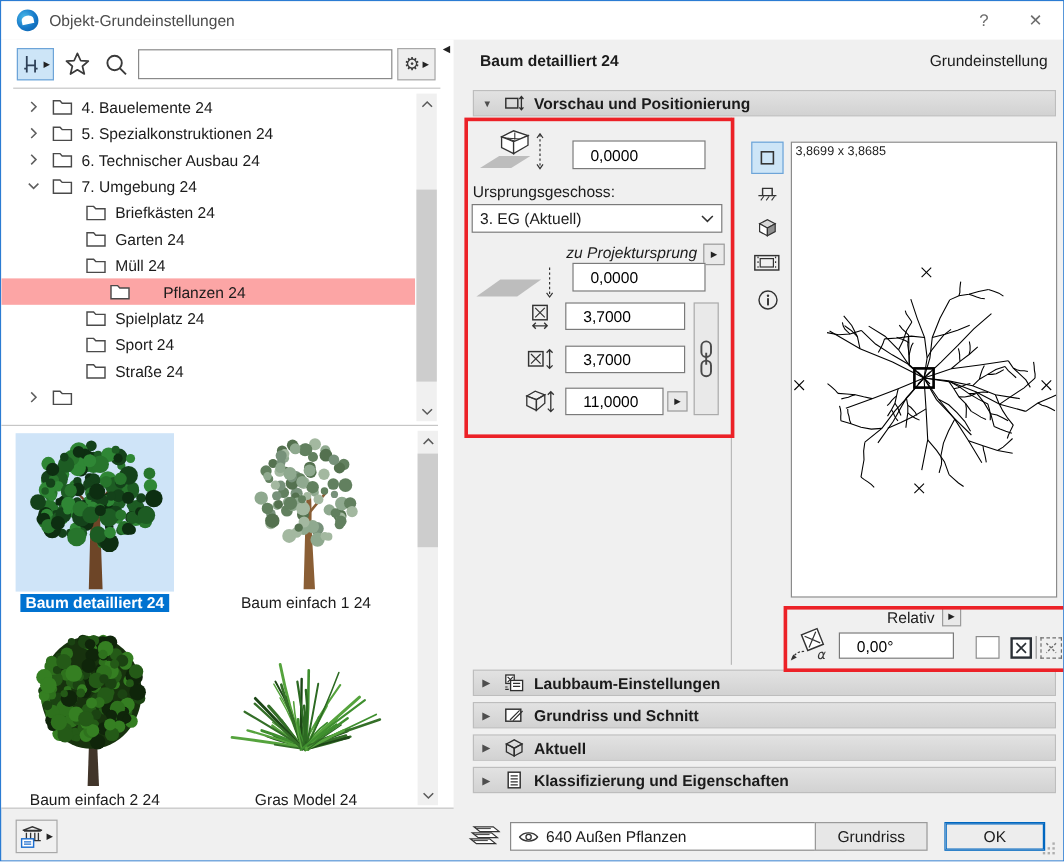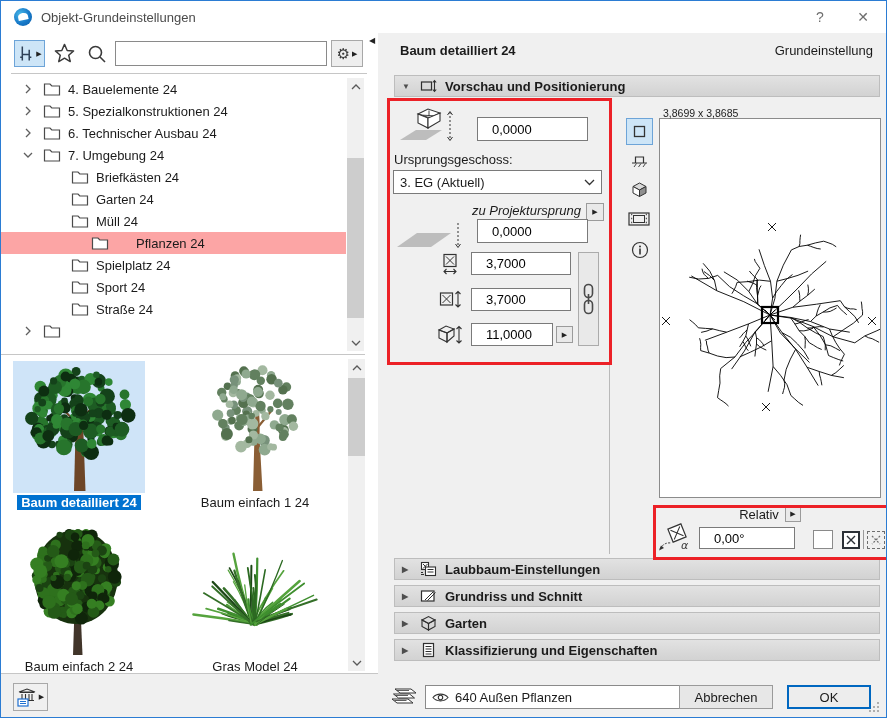--- a/index.html
+++ b/index.html
@@ -50,21 +50,21 @@
   .field{border:1px solid #7a7a7a;background:#fff;box-sizing:border-box;
     font:13px "Liberation Sans",sans-serif;padding:2px 14px;}
   .combo{border:1px solid #7a7a7a;background:#fff;box-sizing:border-box;display:flex;
     align-items:center;padding:0 6px;justify-content:space-between;}
   .flybtn{background:#e9e9e9;border:1px solid #9b9b9b;box-sizing:border-box;
     display:flex;align-items:center;justify-content:center;font-size:7px;color:#222;}
   .rlabel{font-size:13px;}
   .vline{width:1px;background:#b9b9b9;}
   .icol-btn{width:27px;height:27px;box-sizing:border-box;display:flex;align-items:center;justify-content:center;}
   .preview{left:658px;top:117px;width:222px;height:380px;background:#fff;border:1px solid #8b8b8b;box-sizing:border-box;}
-  .dimtext{left:662px;top:106px;font-size:10.5px;color:#222;}
+  .dimtext{left:662px;top:119px;font-size:10.5px;color:#222;}
   .annot{border:3px solid #ec2127;pointer-events:none;z-index:60;}
   .pushbtn{box-sizing:border-box;background:#e7e7e7;border:1px solid #9a9a9a;
     display:flex;align-items:center;justify-content:center;font-size:13px;cursor:default;}
   .pushbtn.default{border:1px solid #0067c0;box-shadow:inset 0 0 0 1px #0067c0;background:#ededed;}
   .sq{box-sizing:border-box;background:#fff;}
   .grip{display:grid;grid-template-columns:repeat(3,4px);grid-template-rows:repeat(3,4px);}
   .grip i{width:2px;height:2px;background:#aeaeae;}
 </style>
 </head>
 <body>
@@ -1011,21 +1011,21 @@
     </svg>
     <span>Grundriss und Schnitt</span>
   </div>
   <div class="abs sec-bar" style="top:611px;">
     <span class="sec-chev">▶</span>
     <svg width="17" height="16" viewBox="0 0 17 16">
       <polygon points="2,5 8.5,1.5 15,5 8.5,8.5" fill="none" stroke="#2f2f2f" stroke-width="1.1"></polygon>
       <polygon points="2,5 2,11.5 8.5,15 8.5,8.5" fill="none" stroke="#2f2f2f" stroke-width="1.1"></polygon>
       <polygon points="15,5 15,11.5 8.5,15 8.5,8.5" fill="none" stroke="#2f2f2f" stroke-width="1.1"></polygon>
     </svg>
-    <span>Garten</span>
+    <span>Aktuell</span>
   </div>
   <div class="abs sec-bar" style="top:638px;">
     <span class="sec-chev">▶</span>
     <svg width="17" height="16" viewBox="0 0 17 16">
       <rect x="3.5" y="1.5" width="10" height="13" fill="#fff" stroke="#2f2f2f" stroke-width="1.2"></rect>
       <path d="M5.5 4.5 H11.5 M5.5 7 H11.5 M5.5 9.5 H11.5 M5.5 12 H11.5" stroke="#2f2f2f" stroke-width="1"></path>
     </svg>
     <span>Klassifizierung und Eigenschaften</span>
   </div>
 
@@ -1040,21 +1040,21 @@
   <div class="abs combo" style="left:424px;top:684px;width:280px;height:24px;border-color:#8a8a8a;">
     <span style="display:flex;align-items:center;gap:6px;">
       <svg width="17" height="11" viewBox="0 0 17 11">
         <path d="M1 5.5 C4.5 1 12.5 1 16 5.5 C12.5 10 4.5 10 1 5.5 Z" fill="none" stroke="#333" stroke-width="1.1"></path>
         <circle cx="8.5" cy="5.5" r="2.2" fill="none" stroke="#333" stroke-width="1.1"></circle>
       </svg>
       <span>640 Außen Pflanzen</span>
     </span>
     <span style="font-size:8px;color:#222;">▶</span>
   </div>
-  <div class="abs pushbtn" style="left:678px;top:684px;width:94px;height:24px;">Abbrechen</div>
+  <div class="abs pushbtn" style="left:678px;top:684px;width:94px;height:24px;">Grundriss</div>
   <div class="abs pushbtn default" style="left:786px;top:684px;width:84px;height:24px;">OK</div>
   <div class="abs grip" style="left:868px;top:701px;">
     <i style="grid-column:3;grid-row:1;"></i>
       <i style="grid-column:2;grid-row:2;"></i>
       <i style="grid-column:3;grid-row:2;"></i>
     <i style="grid-column:1;grid-row:3;"></i>
       <i style="grid-column:2;grid-row:3;"></i>
       <i style="grid-column:3;grid-row:3;"></i>
   </div>
 

